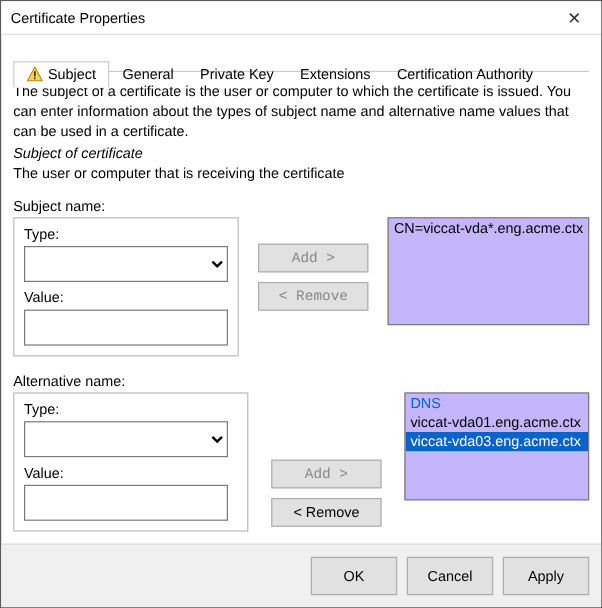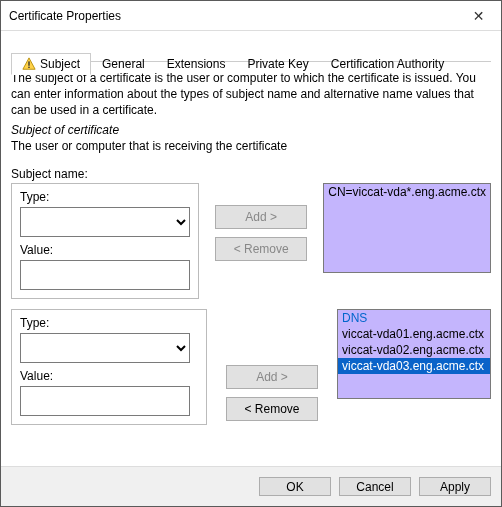--- a/index.html
+++ b/index.html
@@ -98,42 +98,42 @@
     gap: 8px;
   }
   .btn {
     width: 92px;
     height: 24px;
     border: 1px solid #adadad;
     background: #e1e1e1;
     font: inherit;
     cursor: default;
   }
-  .btn.disabled { color: #888; }
+  .btn.disabled { color: #888; font-family: Liberation Mono, monospace; }
   .listbox {
     border: 1px solid #7a7a7a;
     background: #c4b5fd;
     flex: 1;
     min-height: 90px;
     font-size: 12px;
     overflow: hidden;
   }
   .listbox .line { padding: 0 4px; white-space: nowrap; line-height: 16px; }
   .listbox .hdr { color: #0066cc; padding: 0 4px; line-height: 16px; }
   .listbox .line.sel { background: #0a63c9; color: #fff; }
   .rightcol { flex: 1; display: flex; }
   .bottombar {
     border-top: 1px solid #ddd;
     padding: 10px;
     display: flex;
     justify-content: flex-end;
     gap: 8px;
     background: #f0f0f0;
   }
-  .bottombar .btn { width: 72px; height: 19px; background: #e1e1e1; border:1px solid #adadad; }
+  .bottombar .btn { width: 72px; height: 32px; background: #e1e1e1; border:1px solid #adadad; }
   .alt-mid { padding-top: 56px; }
 </style>
 </head>
 <body>
 
 <div class="titlebar">
   <span class="title">Certificate Properties</span>
   <div class="close">
     <span>✕</span>
   </div>
@@ -146,22 +146,22 @@
       <span class="warn-icon">
         <svg viewBox="0 0 16 16">
             <polygon points="8,1 15,14 1,14" fill="#ffd24a" stroke="#b58a00" stroke-width="1"></polygon>
             <rect x="7.2" y="5" width="1.6" height="5" fill="#333"></rect>
             <rect x="7.2" y="11" width="1.6" height="1.6" fill="#333"></rect>
           </svg>
       </span>
       <span>Subject</span>
     </div>
     <div class="tab"><span>General</span></div>
+    <div class="tab"><span>Private Key</span></div>
     <div class="tab"><span>Extensions</span></div>
-    <div class="tab"><span>Private Key</span></div>
     <div class="tab"><span>Certification Authority</span></div>
   </div>
 
   <div class="intro">The subject of a certificate is the user or computer to which the certificate is issued. You can enter information about the types of subject name and alternative name values that can be used in a certificate.</div>
 
   <div class="section-h">Subject of certificate</div>
   <div class="section-sub">The user or computer that is receiving the certificate</div>
 
   <div class="group-label">Subject name:</div>
   <div class="row">
@@ -178,39 +178,39 @@
       <button class="btn disabled">Add &gt;</button>
       <button class="btn disabled">&lt; Remove</button>
     </div>
     <div class="rightcol">
       <div class="listbox" id="subject-list">
           <div class="line">CN=viccat-vda*.eng.acme.ctx</div>
         </div>
     </div>
   </div>
 
+  <div class="group-label">Alternative name:</div>
   <div class="row" style="flex:1">
     <div class="fieldbox">
       <label>Type:</label>
       <select>
         <option>DNS</option>
       </select>
       <div class="sp"></div>
       <label>Value:</label>
       <input type="text" value="" style="">
     </div>
     <div class="midcol alt-mid">
       <button class="btn disabled">Add &gt;</button>
       <button class="btn">&lt; Remove</button>
     </div>
     <div class="rightcol">
       <div class="listbox" id="alt-list">
           <div class="hdr">DNS</div>
           <div class="line">viccat-vda01.eng.acme.ctx</div>
-          <div class="line">viccat-vda02.eng.acme.ctx</div>
           <div class="line sel">viccat-vda03.eng.acme.ctx</div>
         </div>
     </div>
   </div>
 
 </div>
 
 <div class="bottombar">
   <button class="btn">OK</button>
   <button class="btn">Cancel</button>

